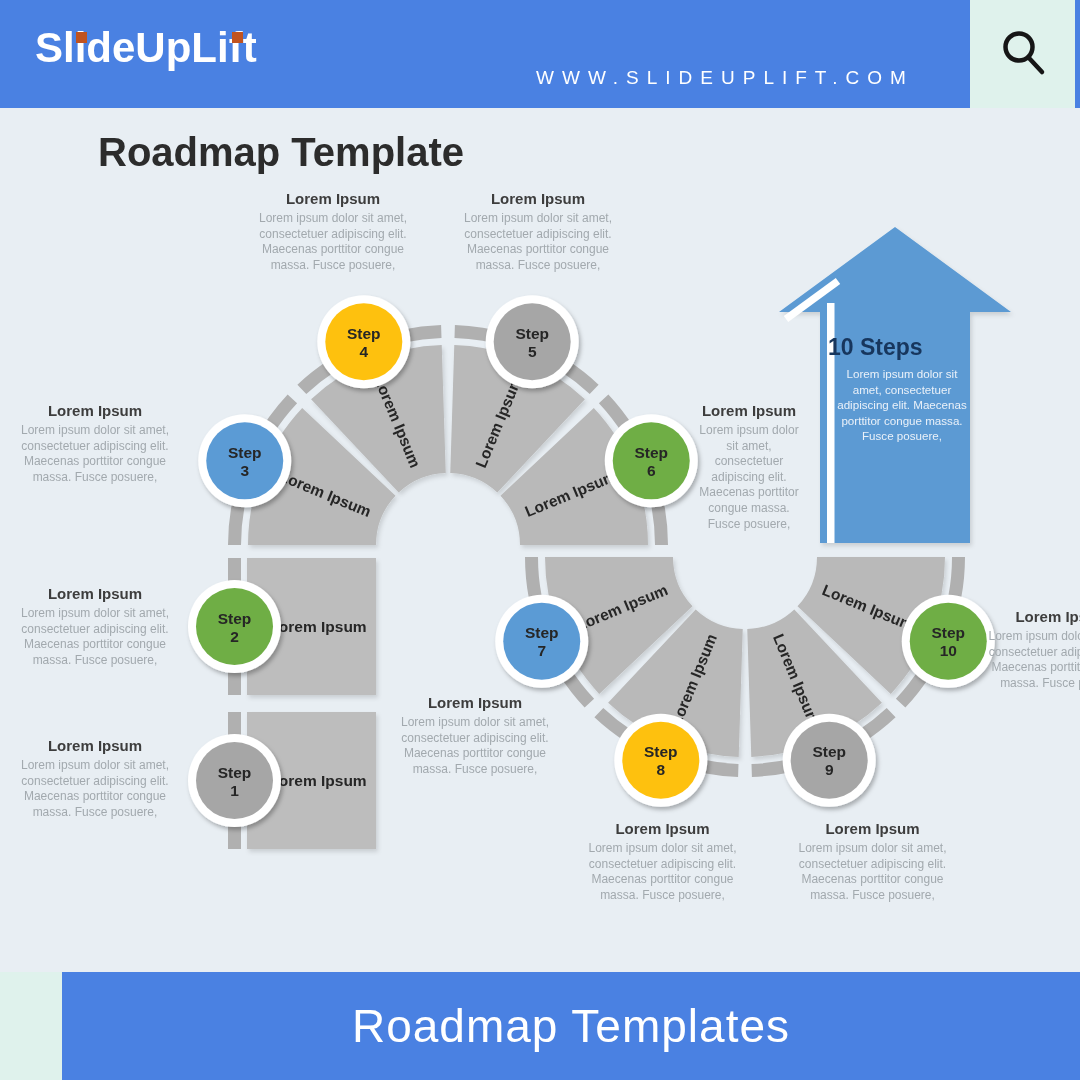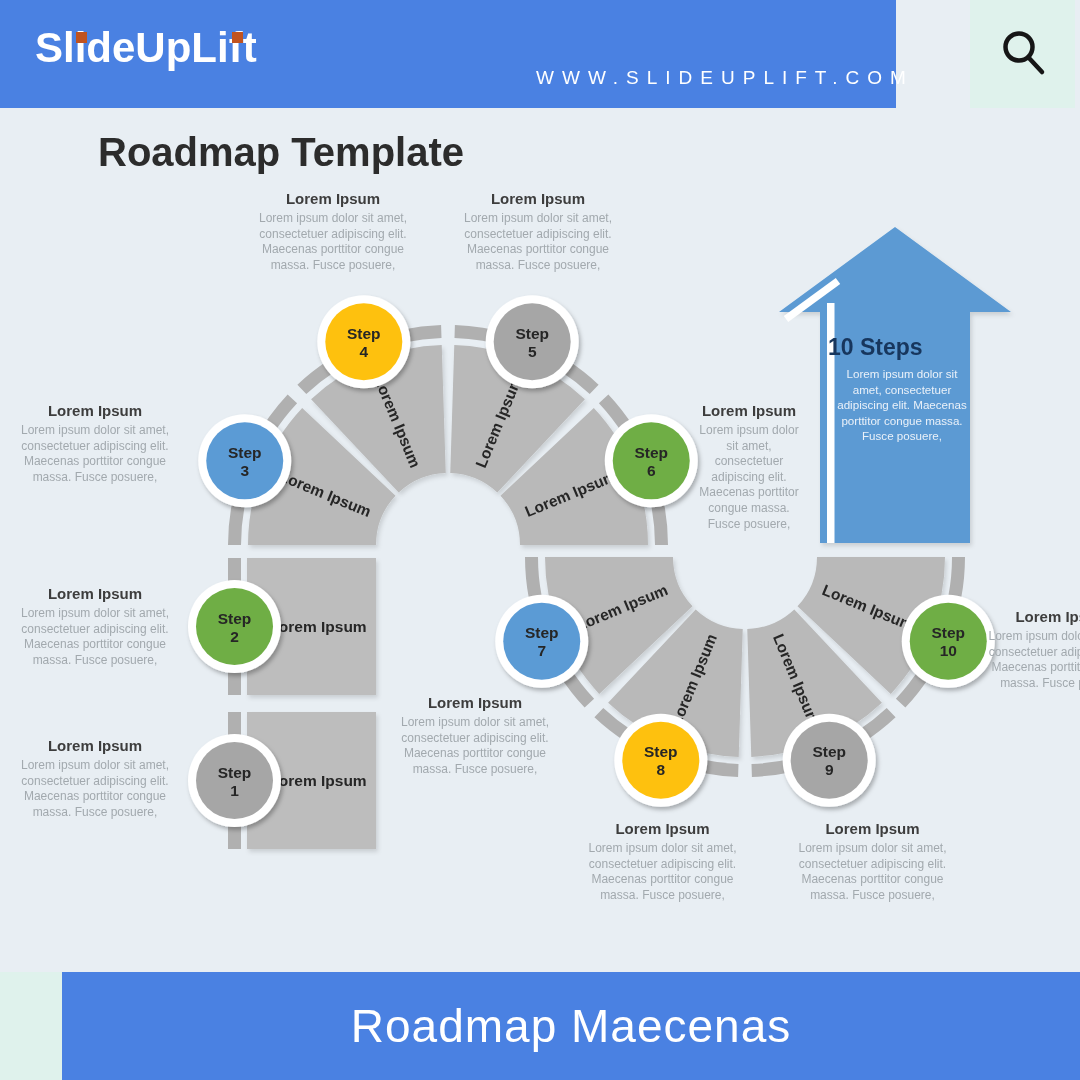--- a/index.html
+++ b/index.html
@@ -1,20 +1,20 @@
 <!DOCTYPE html>
 <html style="--header_blue: #4a81e2; --mint: #dff2ec; --background: #e8eef3; --road_gray: #b9b9b9; --rim_gray: #b0b0b0; --block_gray: #bdbdbd; --arrow_blue: #5b9ad3; --navy: #17365d; --logo_dot: #c05320;"><head>
 <meta charset="utf-8">
 <style>
   html,body{margin:0;padding:0;}
   .stage{position:relative;width:1080px;height:1080px;overflow:hidden;
          background:var(--background,#e8eef3);
          font-family:"Liberation Sans",sans-serif;}
   
-  .header{position:absolute;left:0;top:0;width:896px;height:108px;background:var(--header_blue,#4a81e2);}
+  .header{position:absolute;left:0;top:0;width:1080px;height:108px;background:var(--header_blue,#4a81e2);}
   .logo{position:absolute;left:35px;top:22px;font-size:42px;line-height:52px;font-weight:700;color:#fff;letter-spacing:0;}
   .logo .dot{position:absolute;width:11px;height:11px;background:var(--logo_dot,#c05320);top:10px;}
   .logo .d1{left:41px;} .logo .d2{left:197px;}
   .url{position:absolute;left:480px;top:42px;width:490px;text-align:center;
        font-size:19px;letter-spacing:8px;color:#fff;font-weight:400;white-space:nowrap;margin-top:25px;}
   .search-box{position:absolute;left:970px;top:0;width:105px;height:108px;
        background:var(--mint,#dff2ec);display:flex;align-items:center;justify-content:center;}
   
   .page-title{position:absolute;left:98px;top:130px;font-size:40px;font-weight:700;color:#2c2c2c;}
   
@@ -189,16 +189,16 @@
   <div class="tblock" style="left:980px;top:608px;width:165px;">
     <h3>Lorem Ipsum</h3>
     <p>Lorem ipsum dolor sit amet, consectetuer adipiscing elit. Maecenas porttitor congue massa. Fusce posuere,</p>
   </div>
 
   <div class="arrow-title">10 Steps</div>
   <div class="arrow-body">Lorem ipsum dolor sit amet, consectetuer adipiscing elit. Maecenas porttitor congue massa. Fusce posuere,</div>
 
   <div class="footer-mint"></div>
   <div class="footer-bar">
-    <div class="footer-text">Roadmap Maecenas</div>
+    <div class="footer-text">Roadmap Templates</div>
   </div>
 
 </div>
 
 </body></html>

